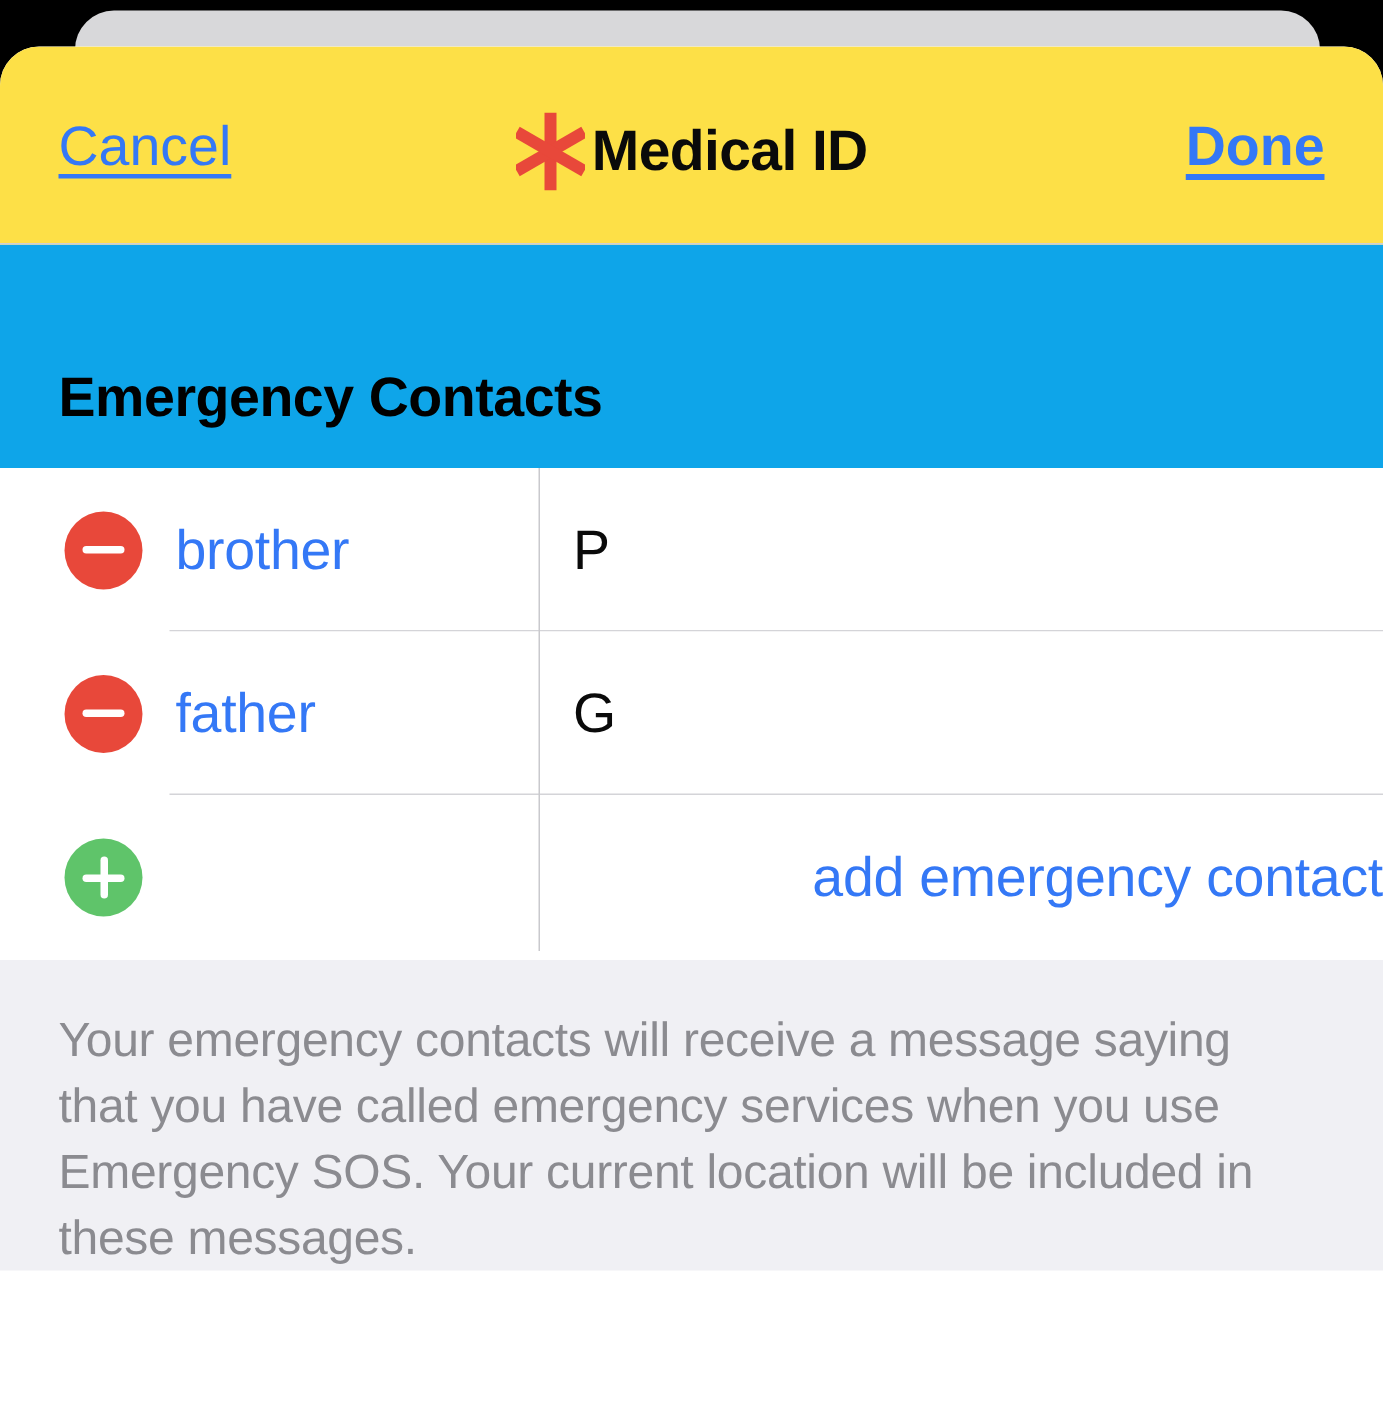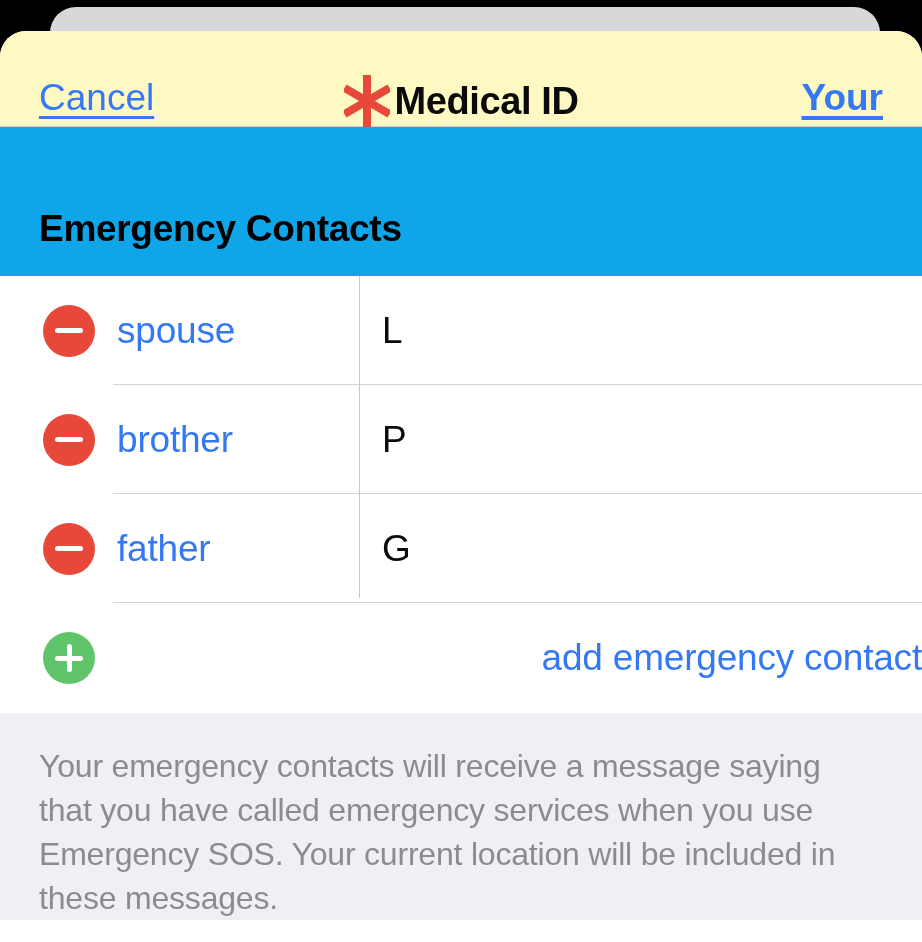--- a/index.html
+++ b/index.html
@@ -34,22 +34,22 @@
     width: 922px;
     height: 911px;
     background: #ffffff;
     border-radius: 26px 26px 0 0;
     overflow: hidden;
   }
 
   
   .navbar {
     position: relative;
-    height: 96px;
-    background: #fef9c3;
+    height: 132px;
+    background: #fde047;
     border-bottom: 1px solid #cfcfd4;
     box-sizing: border-box;
   }
   .nav-cancel {
     position: absolute;
     left: 39px;
     top: 46px;
     font-size: 37px;
     color: #3478f6;
     text-decoration: underline;
@@ -239,38 +239,30 @@
       <svg class="med-asterisk" viewBox="0 0 46 52">
         <g fill="#e8483a">
           <rect x="19" y="0" width="8" height="52" rx="0"></rect>
           <rect x="19" y="0" width="8" height="52" rx="0" transform="rotate(60 23 26)"></rect>
           <rect x="19" y="0" width="8" height="52" rx="0" transform="rotate(-60 23 26)"></rect>
         </g>
       </svg>
       <div class="nav-title">Medical ID</div>
     </div>
 
-    <div class="nav-done">Your</div>
+    <div class="nav-done">Done</div>
   </div>
 
   <div class="section-header">
     <div class="section-header-title">Emergency Contacts</div>
   </div>
 
   <div class="list">
     <div class="col-divider"></div>
 
-    <div class="contact-row">
-      <div class="btn-circle btn-minus">
-        <span class="bar-h"></span>
-      </div>
-      <div class="relation-label">spouse</div>
-      <div class="contact-name">L</div>
-      <div class="row-sep"></div>
-    </div>
 
     <div class="contact-row">
       <div class="btn-circle btn-minus">
         <span class="bar-h"></span>
       </div>
       <div class="relation-label">brother</div>
       <div class="contact-name">P</div>
       <div class="row-sep"></div>
     </div>
 

